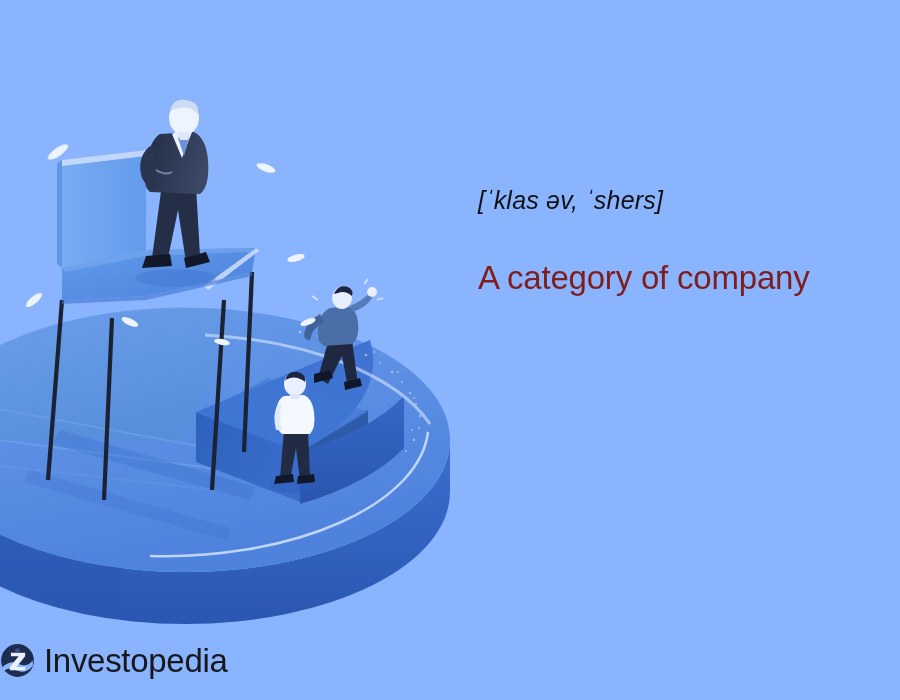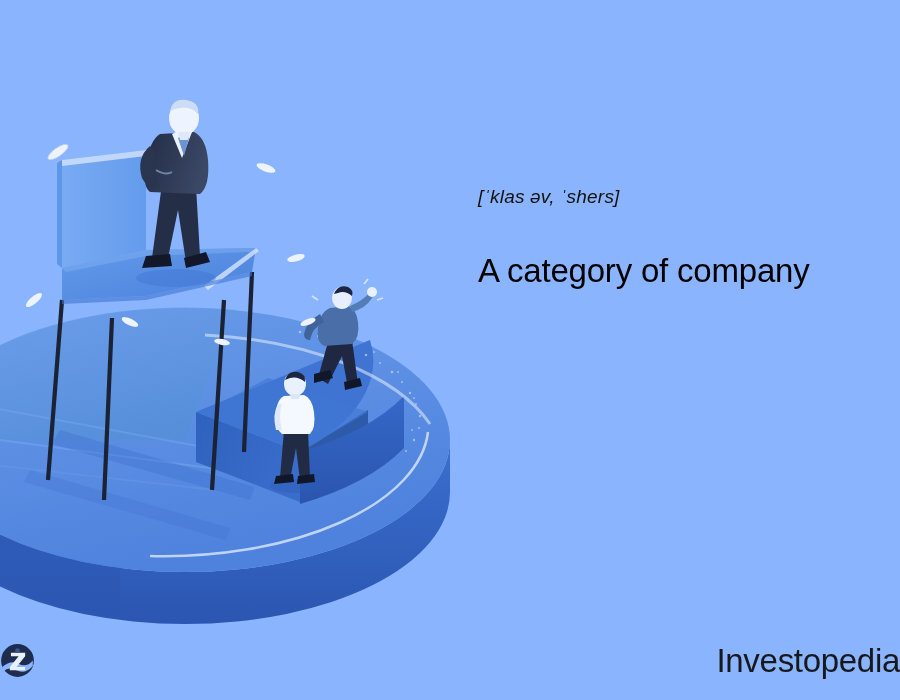--- a/index.html
+++ b/index.html
@@ -45,44 +45,44 @@
     margin: 0;
     font-size: 60px;
     line-height: 1.12;
     font-weight: bold;
     color: #0b0b0b;
     letter-spacing: -0.5px;
   }
   #pronunciation {
     margin: 0;
     padding-top: 46px;
-    font-size: 19px;
+    font-size: 25px;
     font-style: italic;
     color: #111111;
     letter-spacing: 0.2px;
     white-space: nowrap;
   }
   #definition {
     margin: 0;
     padding-top: 42px;
     font-size: 33px;
     line-height: 1.28;
-    color: #000000;
+    color: #7f1d1d;
     letter-spacing: -0.2px;
   }
 
   
   #brand {
     position: absolute;
     left: 0;
     right: 0;
     bottom: 22px;
     display: flex;
     align-items: center;
-    justify-content: space-between;
+    justify-content: flex-start;
     gap: 9px;
   }
   #brand-mark {
     display: block;
     width: 35px;
     height: 35px;
   }
   #brand-name {
     font-size: 33px;
     color: #16181c;

